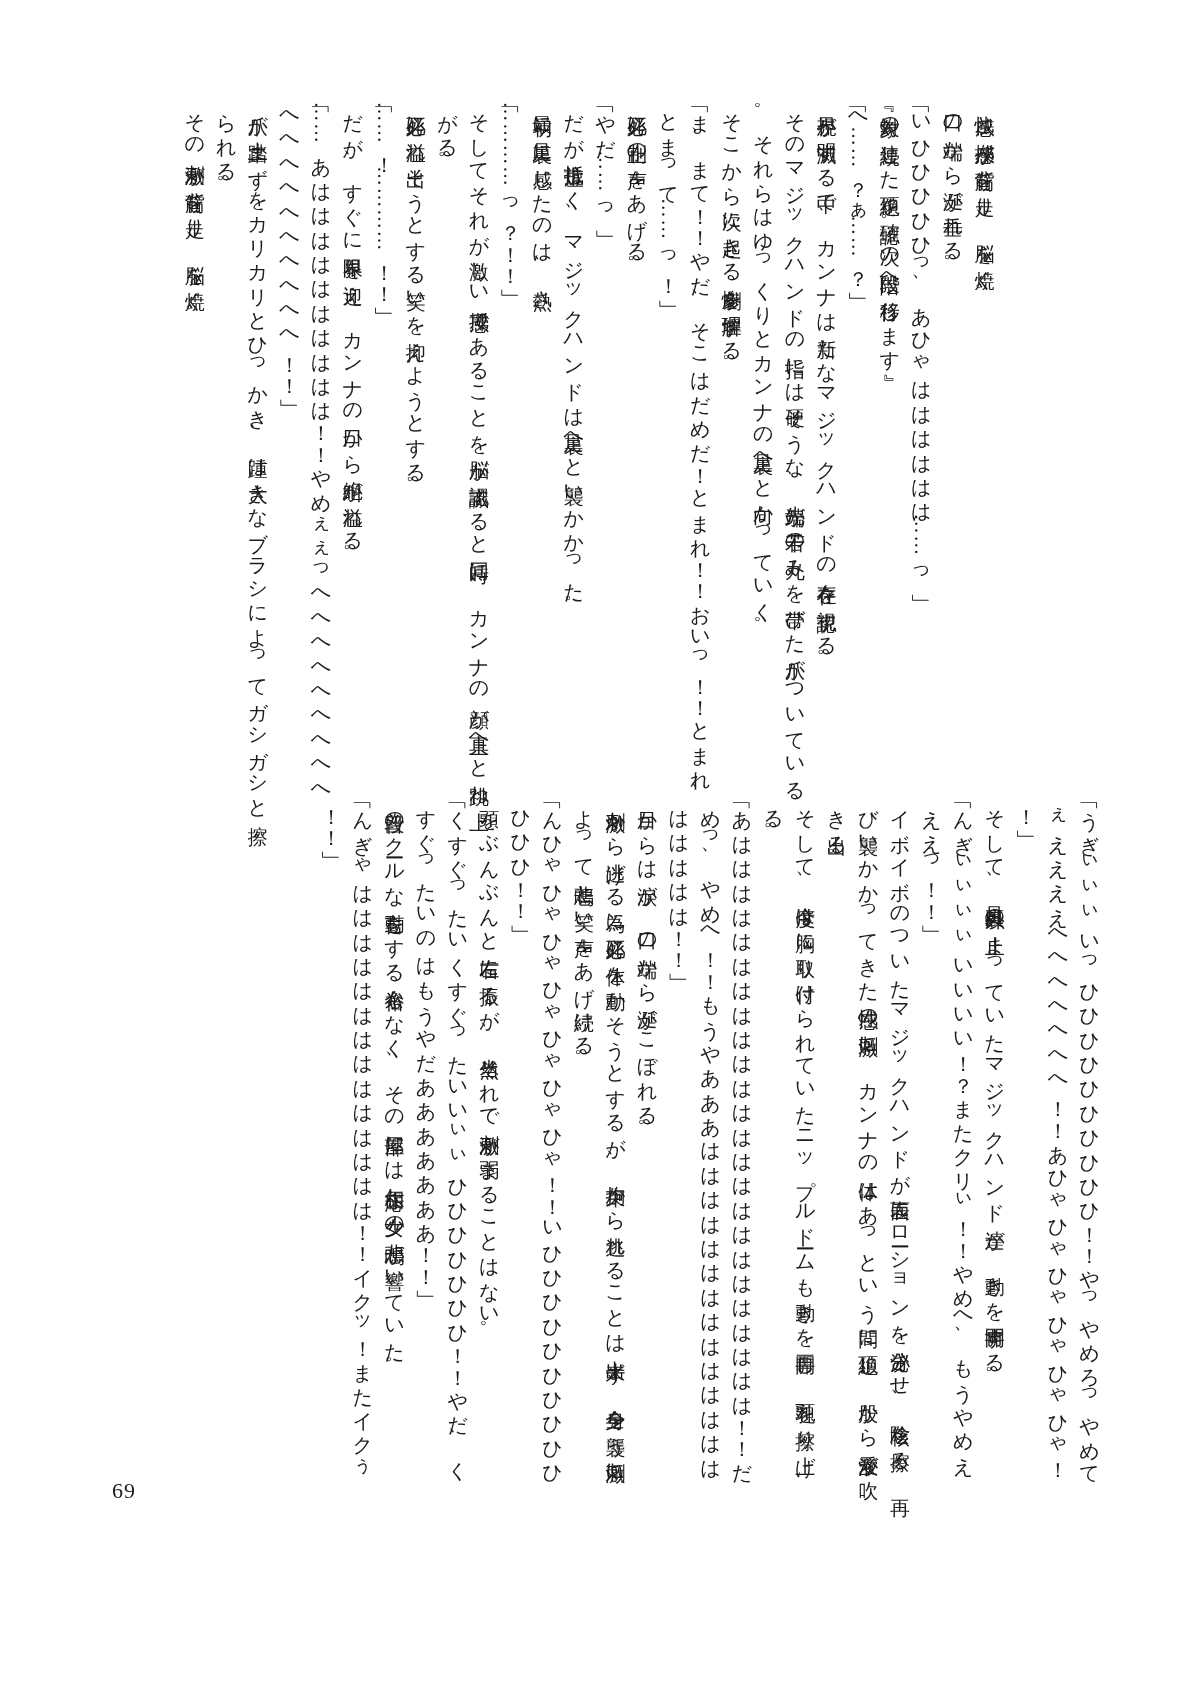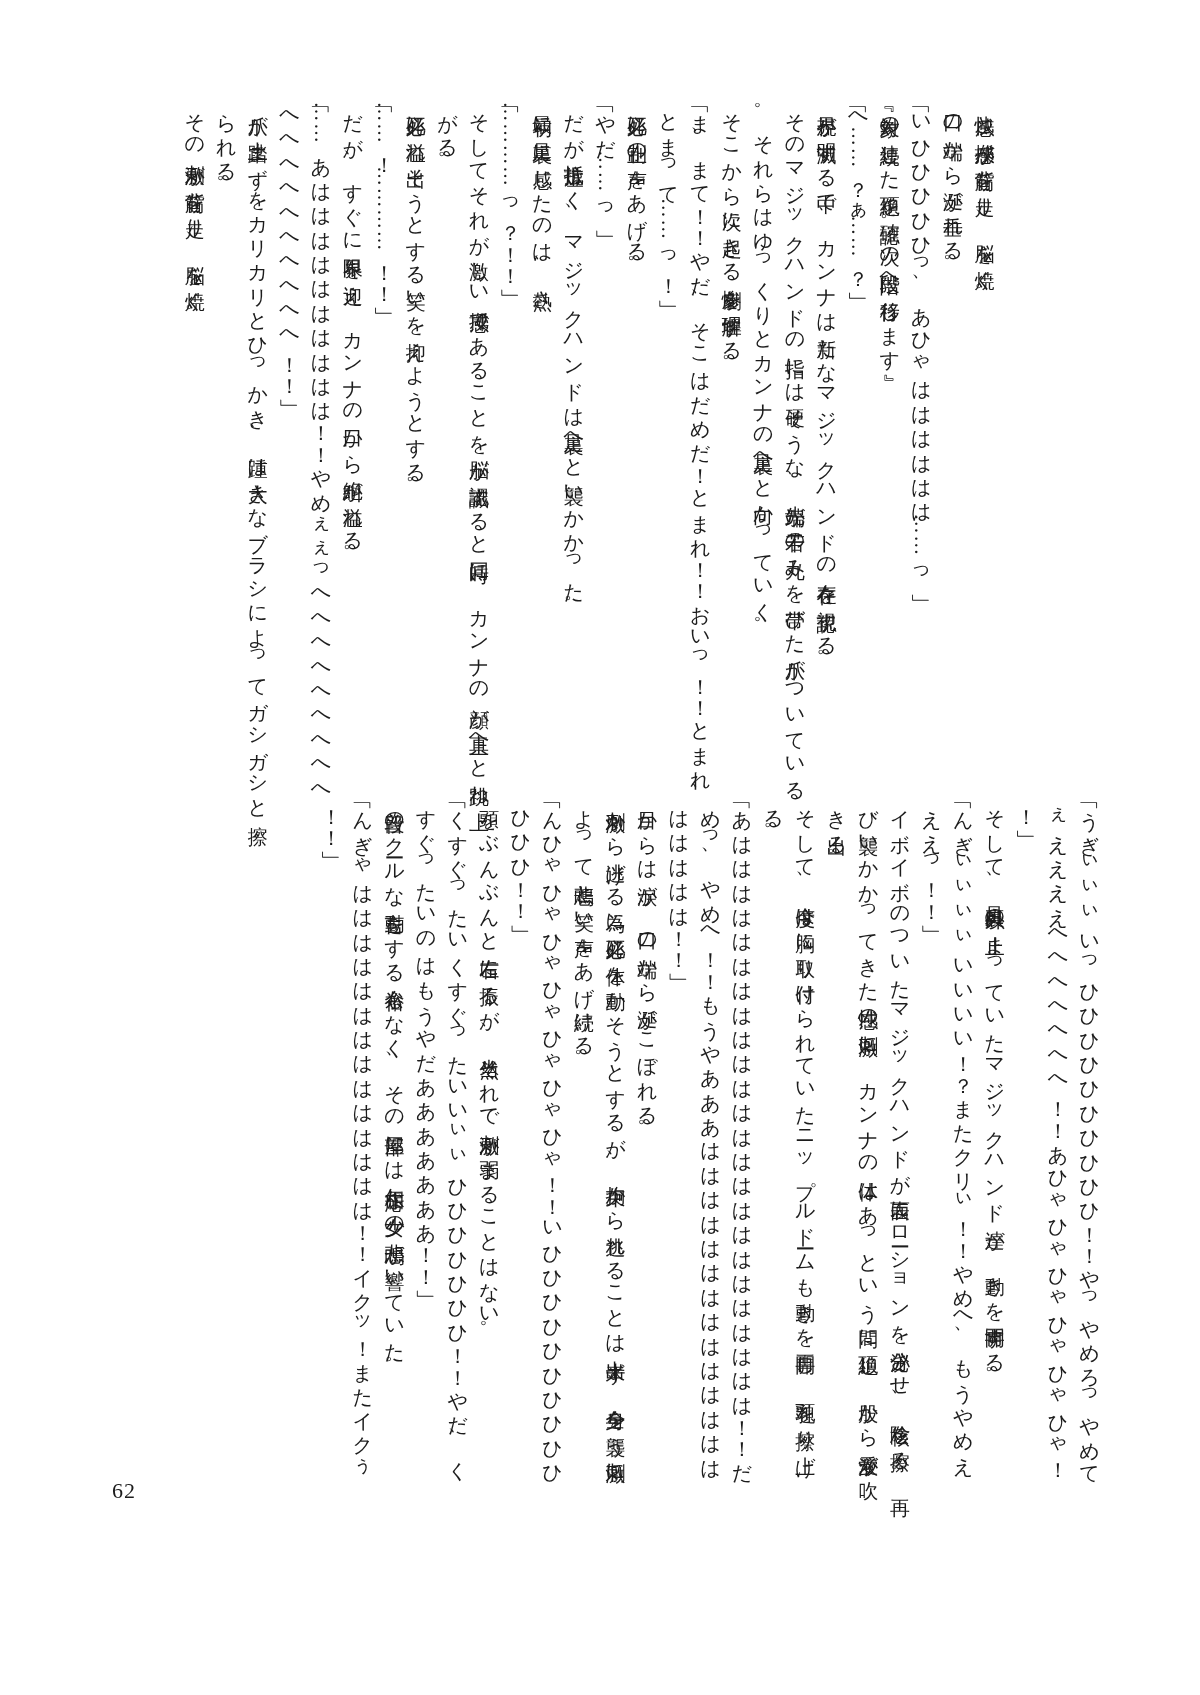--- a/index.html
+++ b/index.html
@@ -91,15 +91,15 @@
       <p class="para">「あはははははははははははははははははははははははは！！だめっ、やめへ！！もうやあああははははははははははははははははははは！！」</p>
       <p class="para">目からは涙が、口の端から涎がこぼれる。</p>
       <p class="para">刺激から逃げる為に必死に体を動かそうとするが、拘束から逃れることは出来ず、全身を襲う刺激によって悲鳴と笑い声をあげ続ける。</p>
       <p class="para">「んひゃひゃひゃひゃひゃひゃひゃ！！いひひひひひひひひひひひひひ！！」</p>
       <p class="para">頭をぶんぶんと左右に振るが、当然それで刺激が弱まることはない。</p>
       <p class="para">「くすぐったいくすぐったいいぃぃひひひひひひひ！！やだ、くすぐったいのはもうやだあああああああ！！」</p>
       <p class="para">普段のクールな言動をする余裕もなく、その部屋には年相応な少女の悲鳴が響いていた。</p>
       <p class="para">「んぎゃはははははははははははははは！！イクッ！またイクぅ！！」</p>
     </div>
 
-  <div class="page-number">62</div>
+  <div class="page-number">69</div>
 
 </div>
 
 </body></html>

